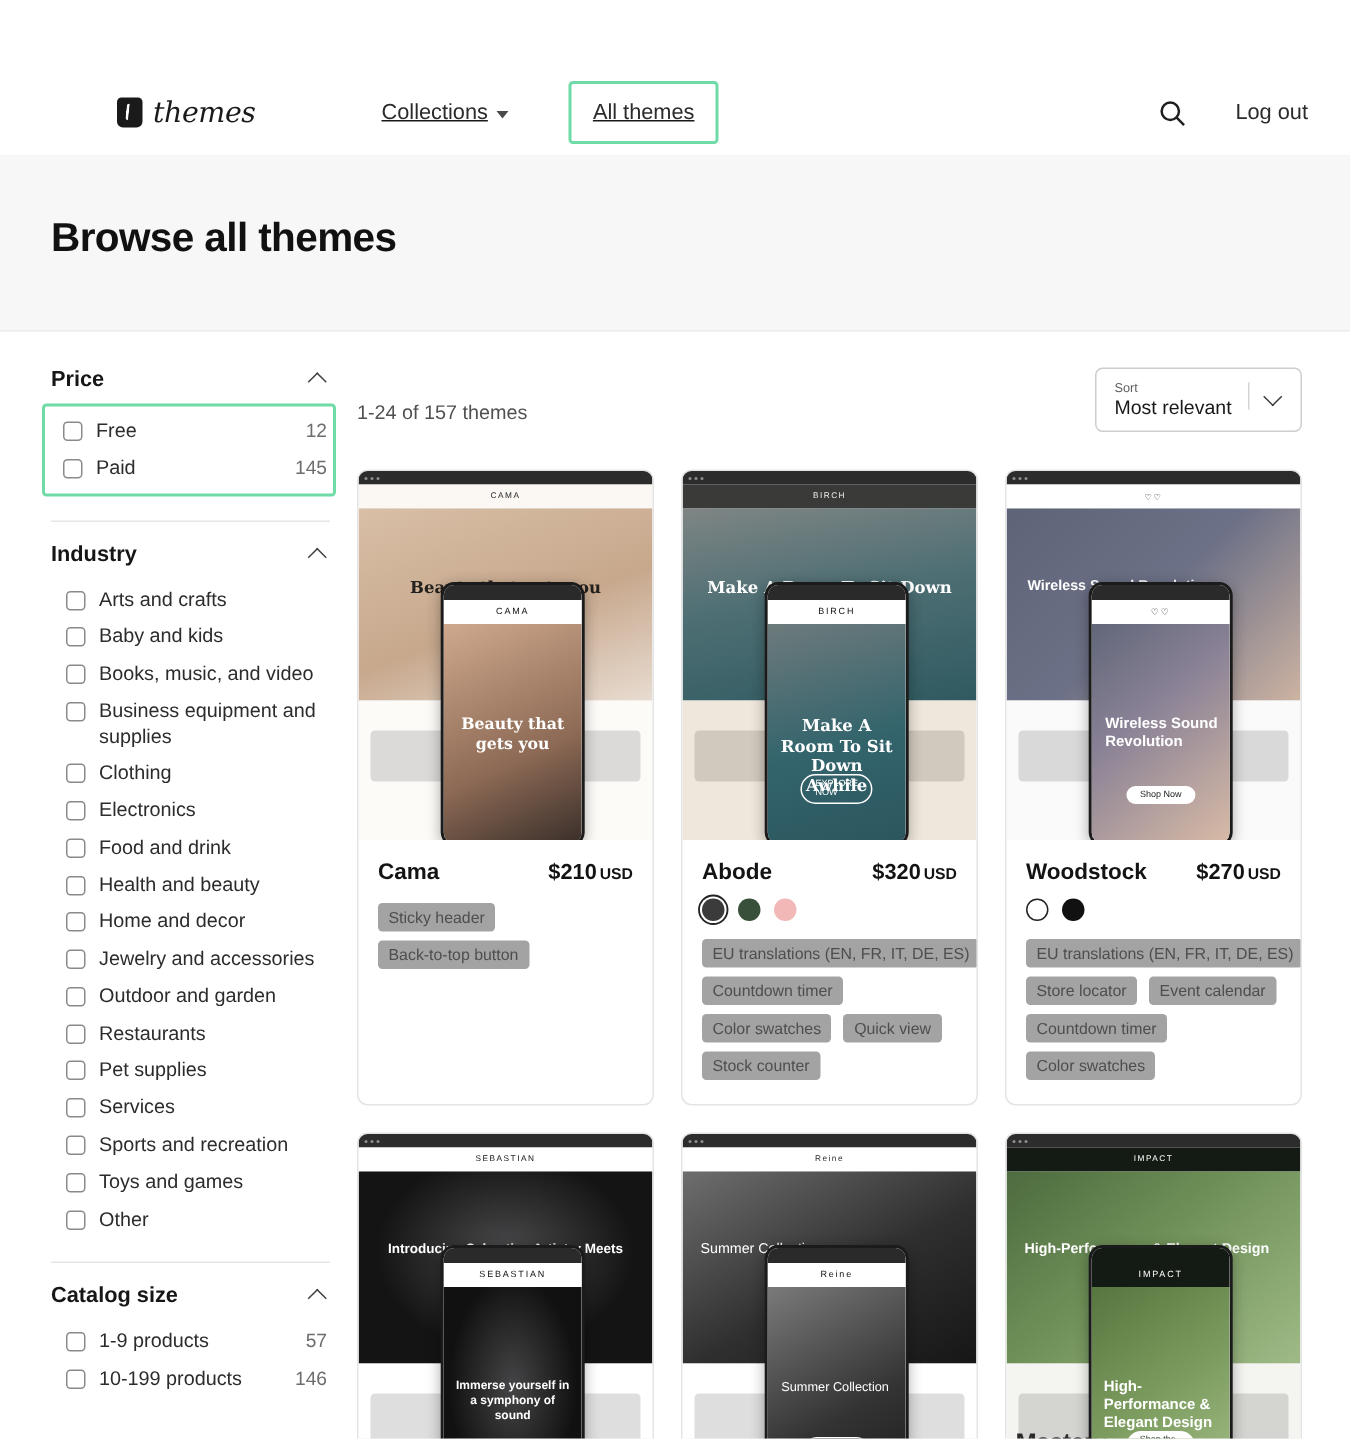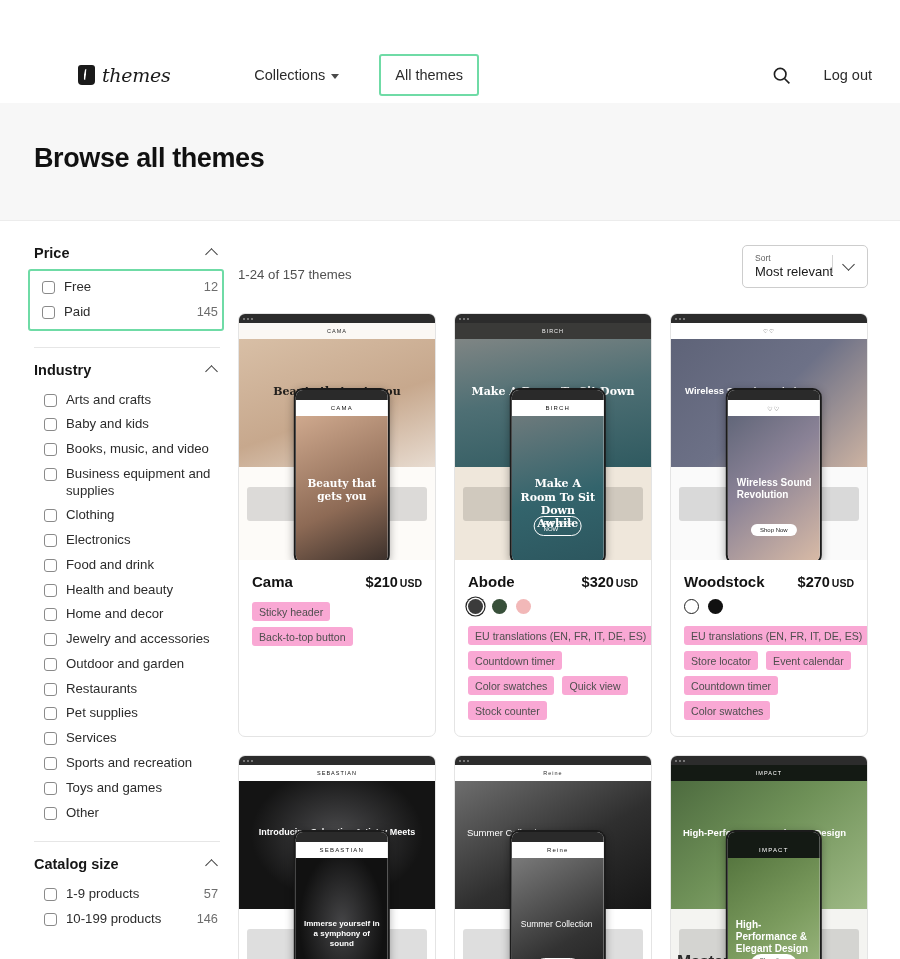--- a/index.html
+++ b/index.html
@@ -37,21 +37,21 @@
     border-radius: 2px;
     transform: skewX(-6deg);
   }
   .brand-word {
     font-family: "DejaVu Serif", serif;
     font-style: italic;
     font-size: 19px;
     letter-spacing: -0.3px;
     color: #1a1a1a;
   }
-  .nav { display: flex; align-items: center; margin-left: 70px; gap: 0; }
+  .nav { display: flex; align-items: center; margin-left: 70px; gap: 0; text-decoration: underline; }
   .nav-item {
     font-size: 14.5px;
     color: #2b2b2b;
     padding: 10px 14px;
     display: flex; align-items: center; gap: 6px;
     cursor: pointer;
     white-space: nowrap;
   }
   .nav-item.boxed {
     border: 2.5px solid #6fdba6;
@@ -141,21 +141,21 @@
   }
 
   
   .results { flex: 1; min-width: 0; }
   .results-bar {
     display: flex; align-items: flex-start; justify-content: space-between;
     margin-bottom: 20px; min-height: 48px;
   }
   .count { font-size: 13.2px; color: #515151; padding-top: 22px; }
   .sort {
-    width: 126px;
+    width: 138px;
     border: 1px solid #cdcdcd;
     border-radius: 5px;
     background: #fff;
     padding: 7px 10px 8px 12px;
     display: flex; align-items: center;
     cursor: pointer;
     position: relative;
   }
   .sort-texts { display: flex; flex-direction: column; gap: 1px; }
   .sort-lbl { font-size: 8.5px; color: #5e5e5e; }
@@ -198,21 +198,21 @@
   }
   .card-name { font-size: 15px; font-weight: 700; color: #131313; }
   .card-price { font-size: 14.5px; font-weight: 700; color: #131313; white-space: nowrap; }
   .card-price .cur { font-size: 10.5px; font-weight: 700; margin-left: 2px; }
   .swatches { display: flex; gap: 9px; margin-top: 9px; }
   .sw { width: 15px; height: 15px; border-radius: 50%; }
   .sw.sel { box-shadow: 0 0 0 1.4px #fff, 0 0 0 2.6px #222; }
   .sw.ring { border: 1.6px solid #222; }
   .tags { display: flex; flex-wrap: wrap; gap: 6px 8px; margin-top: 12px; }
   .tag {
-    background: #f9a8d4;
+    background: #a3a3a3;
     color: #4e4e4e;
     font-size: 10.6px;
     padding: 3.5px 7px;
     border-radius: 3px;
     white-space: nowrap;
   }
 
   
   .mock-desktop {
     position: absolute; inset: 0;

